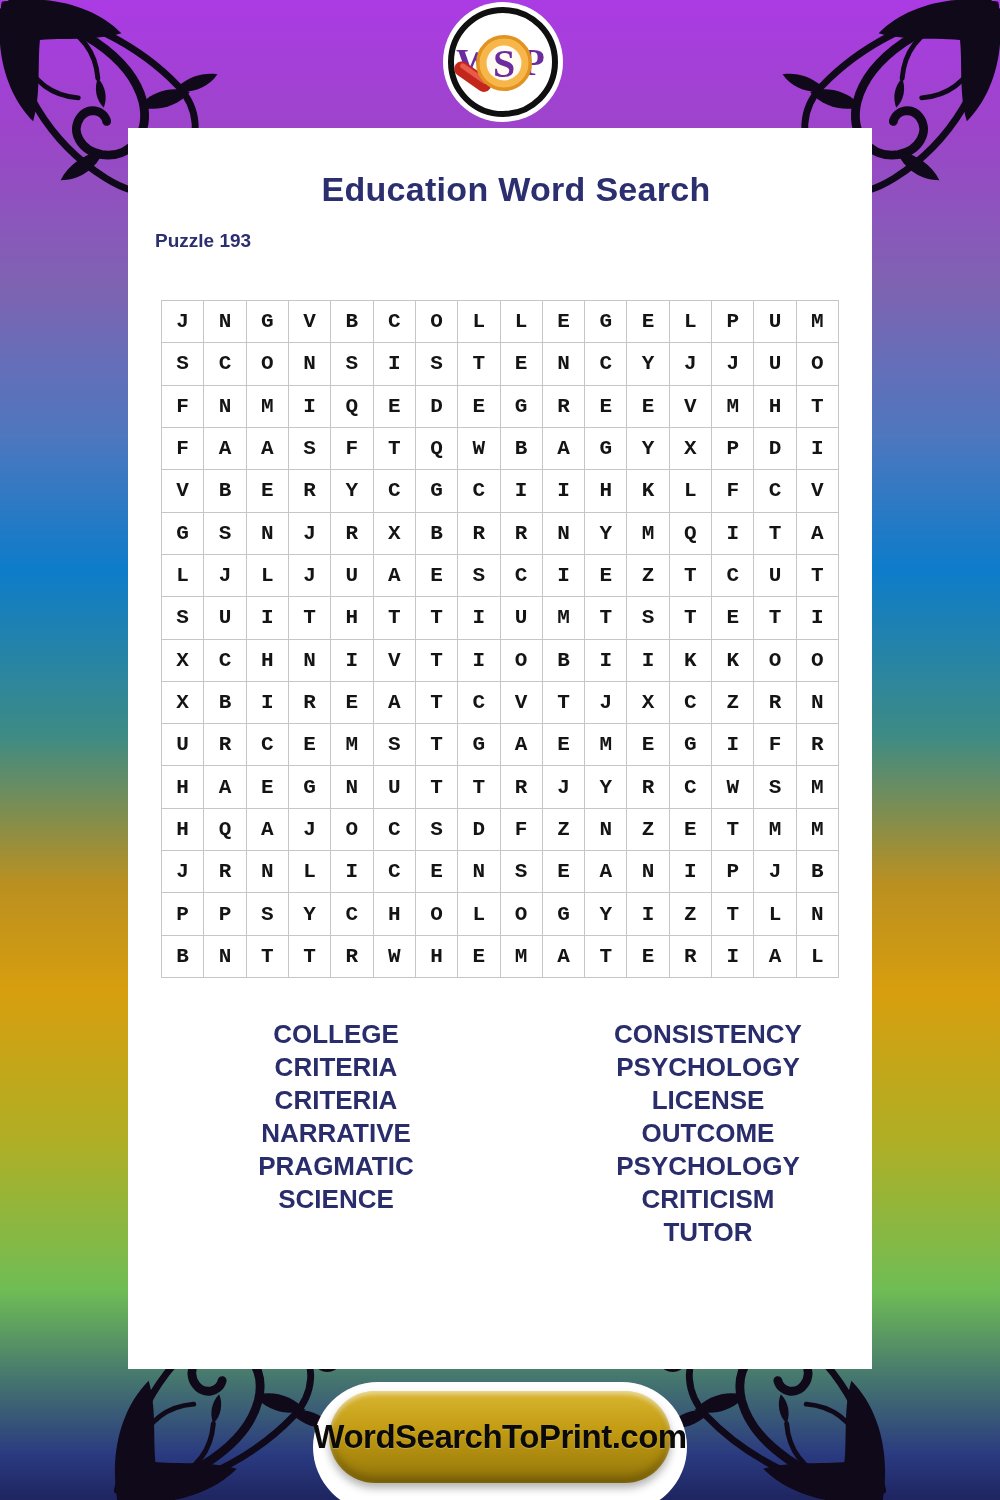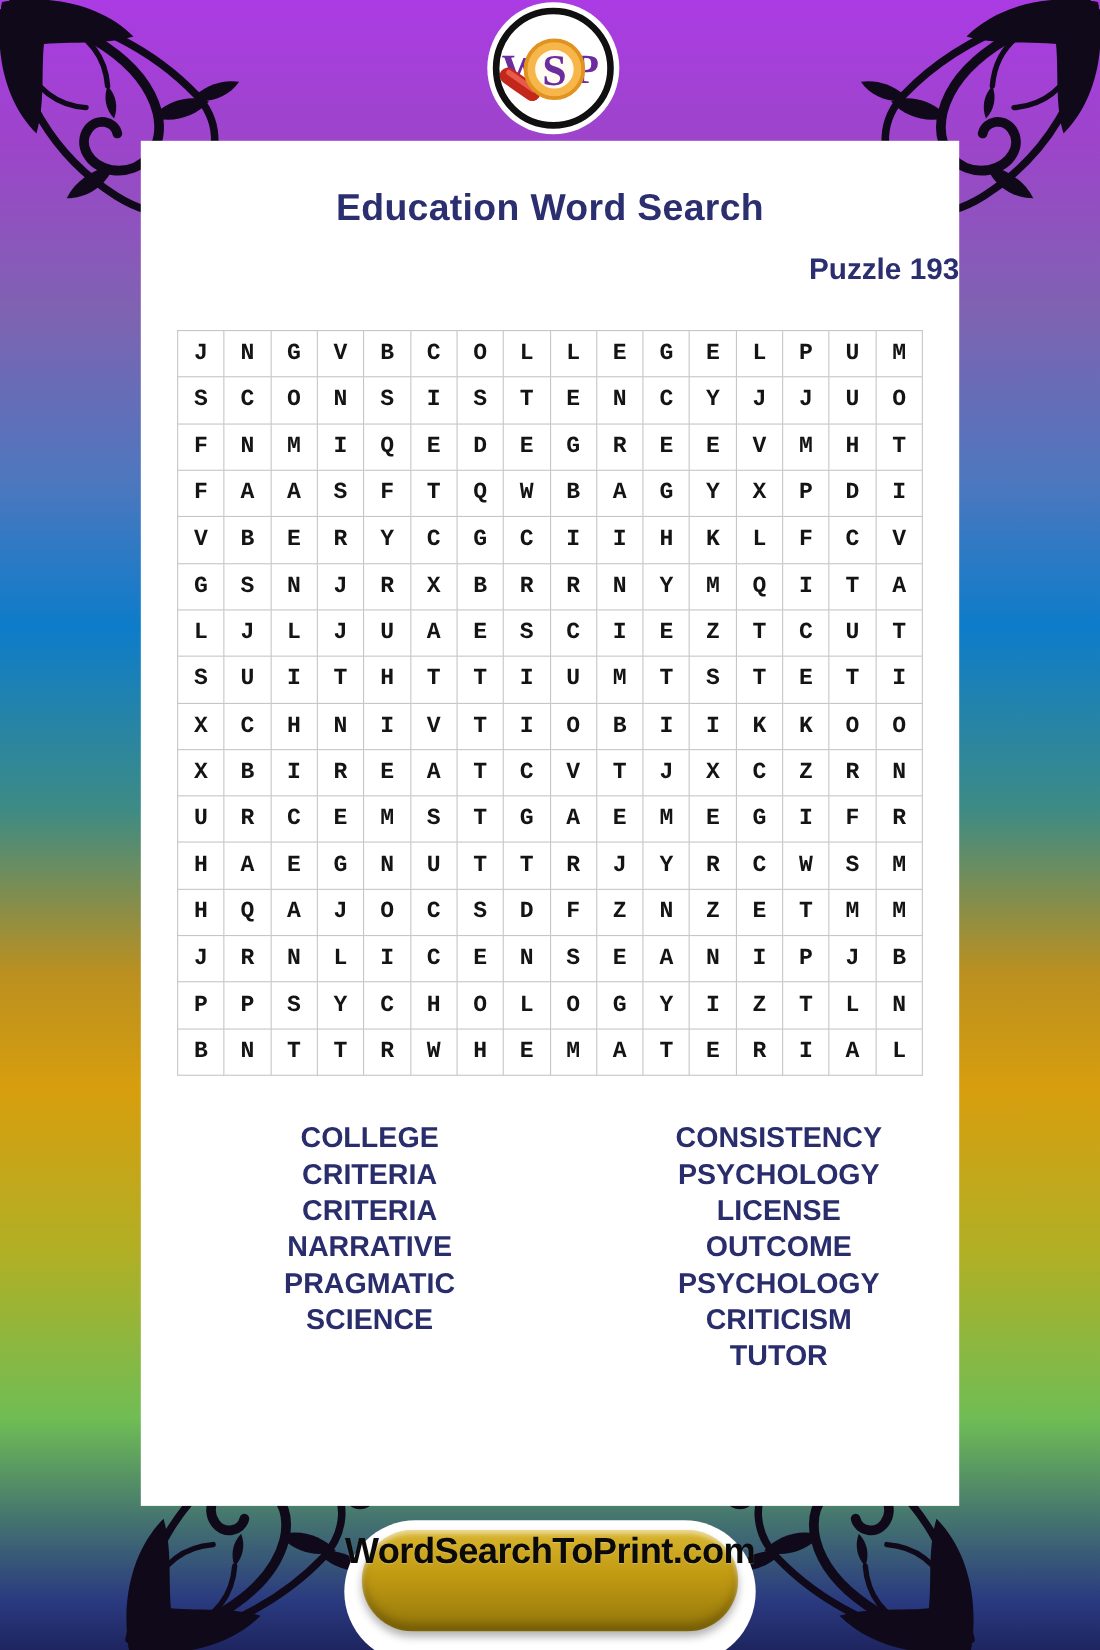--- a/index.html
+++ b/index.html
@@ -28,26 +28,26 @@
   .fl-bl { left:-10px; bottom:-10px; width:480px; height:245px; transform:scaleY(-1); }
   .fl-br { right:-10px; bottom:-10px; width:480px; height:245px; transform:scale(-1,-1); }
 
   .card {
     position:absolute; left:128px; top:128px; width:744px; height:1241px;
     background:#ffffff;
   }
   .logo { position:absolute; left:441px; top:0px; width:124px; height:124px; z-index:5; }
 
   .title {
-    position:absolute; top:42px; left:0; width:100%; text-align:center;
+    position:absolute; top:42px; left:16px; width:100%; text-align:center;
     font-size:34px; font-weight:bold; color:#2B2E6F; letter-spacing:0.3px;
   }
   .subtitle {
-    position:absolute; top:102px; left:0; width:100%; text-align:right;
-    font-size:27px; font-weight:bold; color:#2B2E6F;
+    position:absolute; top:102px; left:0; width:100%; text-align:left;
+    font-size:19px; font-weight:bold; color:#2B2E6F;padding-left:27px;
   }
 
   .grid-wrap { position:absolute; left:33px; top:172px; }
   table.letter-grid { border-collapse:collapse; table-layout:fixed; width:678px; height:678px; }
   table.letter-grid td {
     border:1px solid #C6C6C6; background:#ffffff;
     text-align:center; vertical-align:middle;
     font-family:"Liberation Mono", monospace; font-weight:bold;
     font-size:21px; color:#141414; width:42px; height:41px;
   }
@@ -60,21 +60,21 @@
 
   .footer-pill {
     position:absolute; left:313px; top:1382px; width:374px; height:130px;
     background:#ffffff; border-radius:65px; z-index:4;
   }
   .gold-btn {
     position:absolute; left:16px; top:9px; width:342px; height:92px;
     border-radius:46px; border:none; cursor:pointer;
     background:linear-gradient(180deg,#D9B52F 0%, #C19A12 45%, #A8870E 75%, #93760B 100%);
     box-shadow:inset 0 3px 5px rgba(255,255,255,0.55), inset 0 -7px 9px rgba(80,60,0,0.45), 0 5px 8px rgba(0,0,0,0.3);
-    display:flex; align-items:flex-start; justify-content:center;
+    display:flex; align-items:center; justify-content:center;
   }
   .gold-btn span {
     font-size:33px; font-weight:bold; color:#0A0A0A; letter-spacing:-0.5px;
     text-shadow:0 1px 1px rgba(255,255,255,0.25);
   }
 </style>
 </head>
 <body>
 
 <svg width="0" height="0" style="position:absolute" aria-hidden="true">

